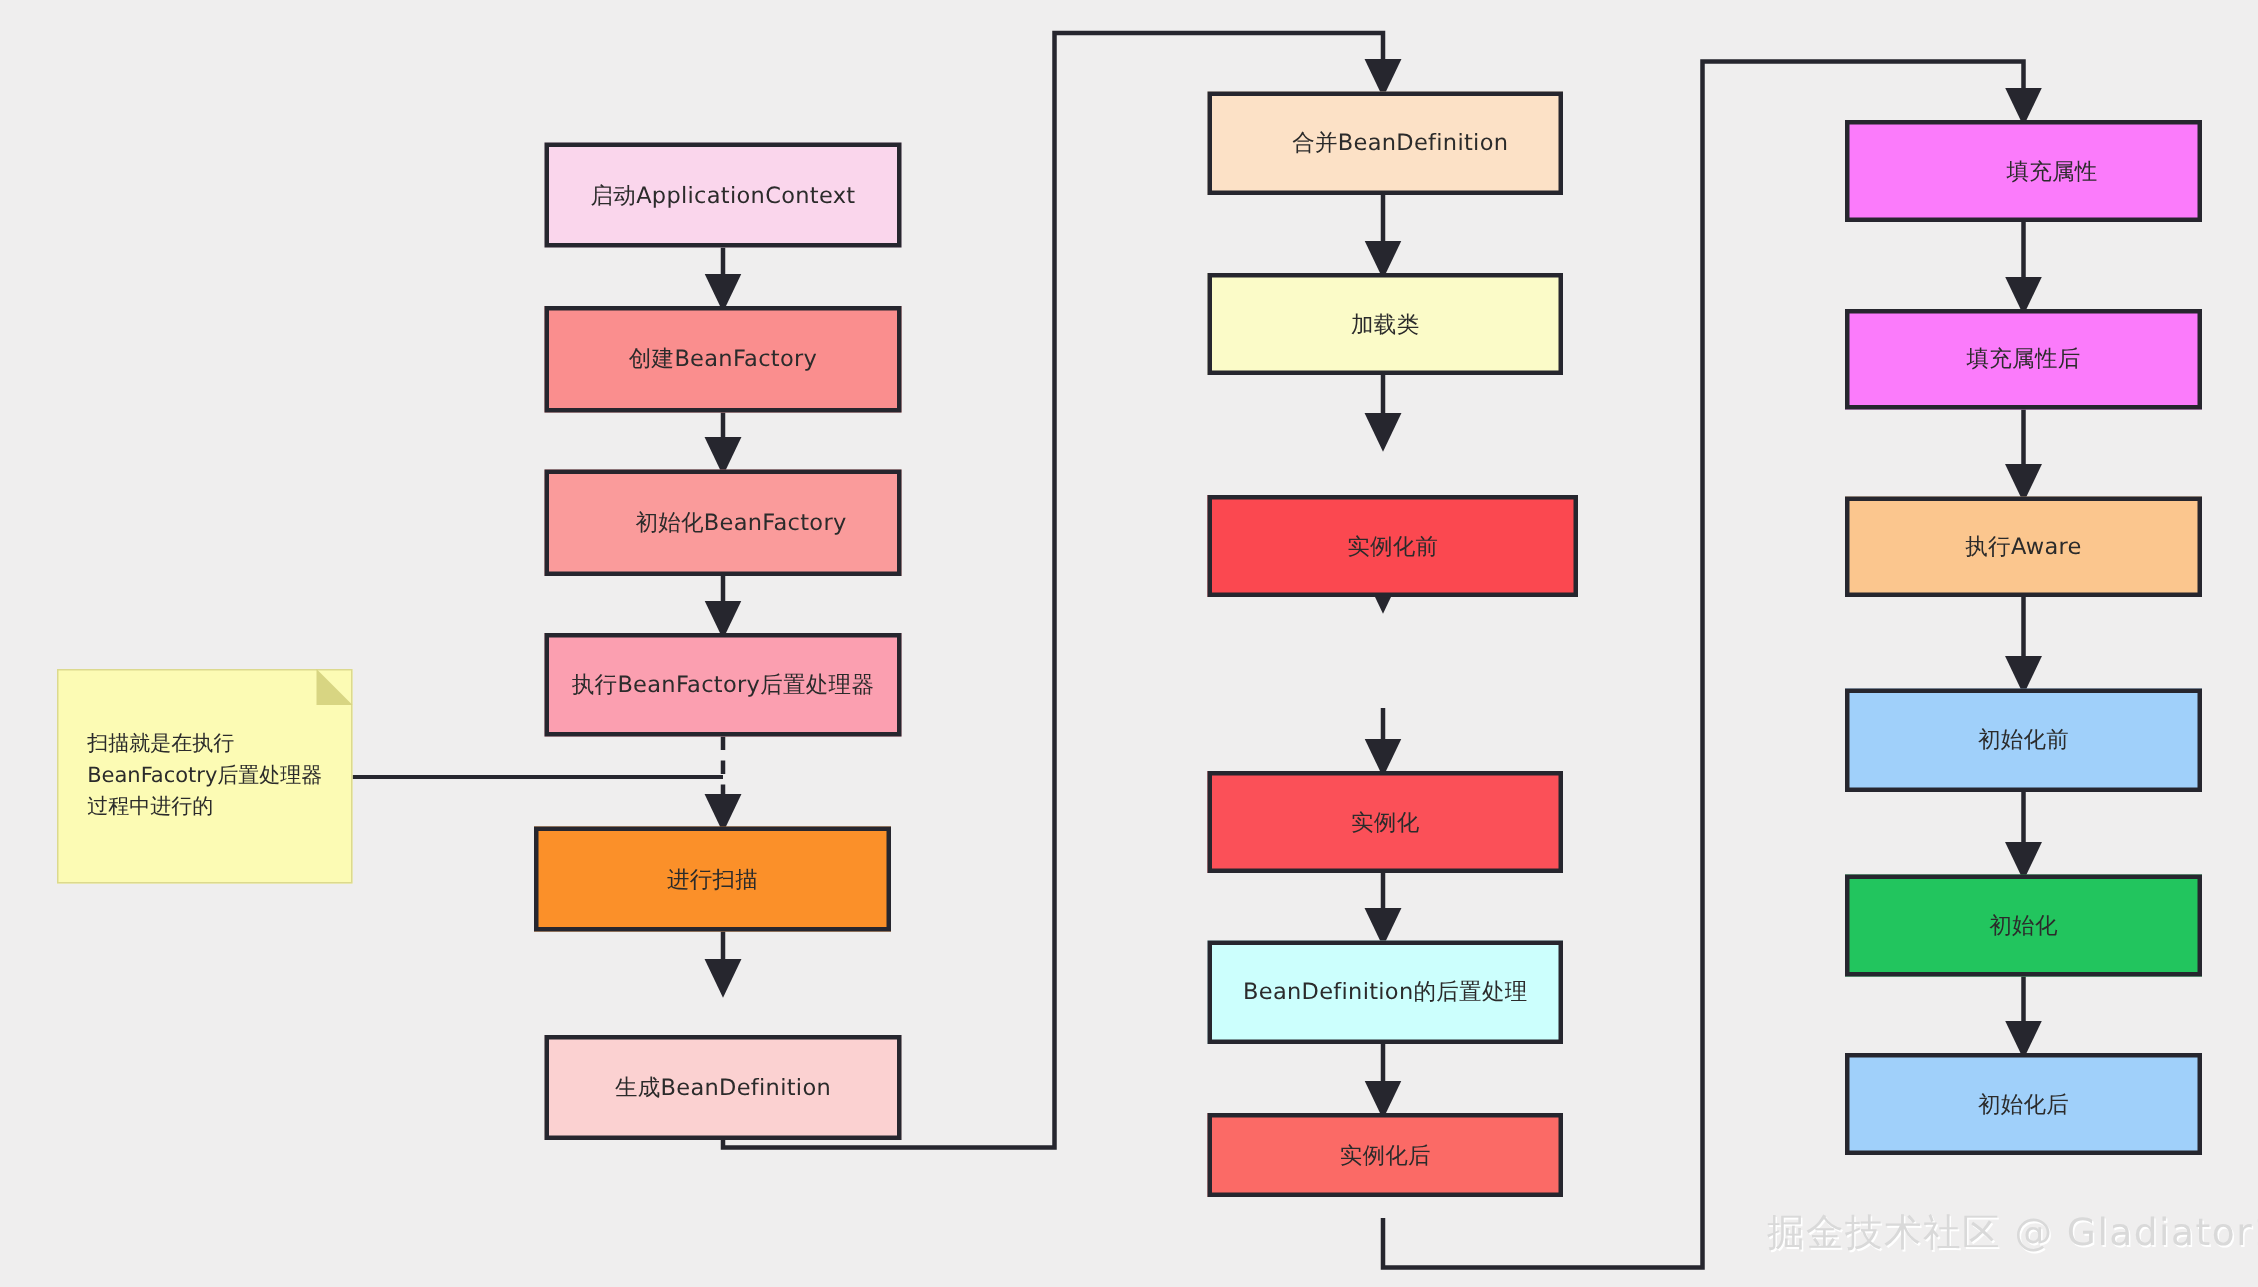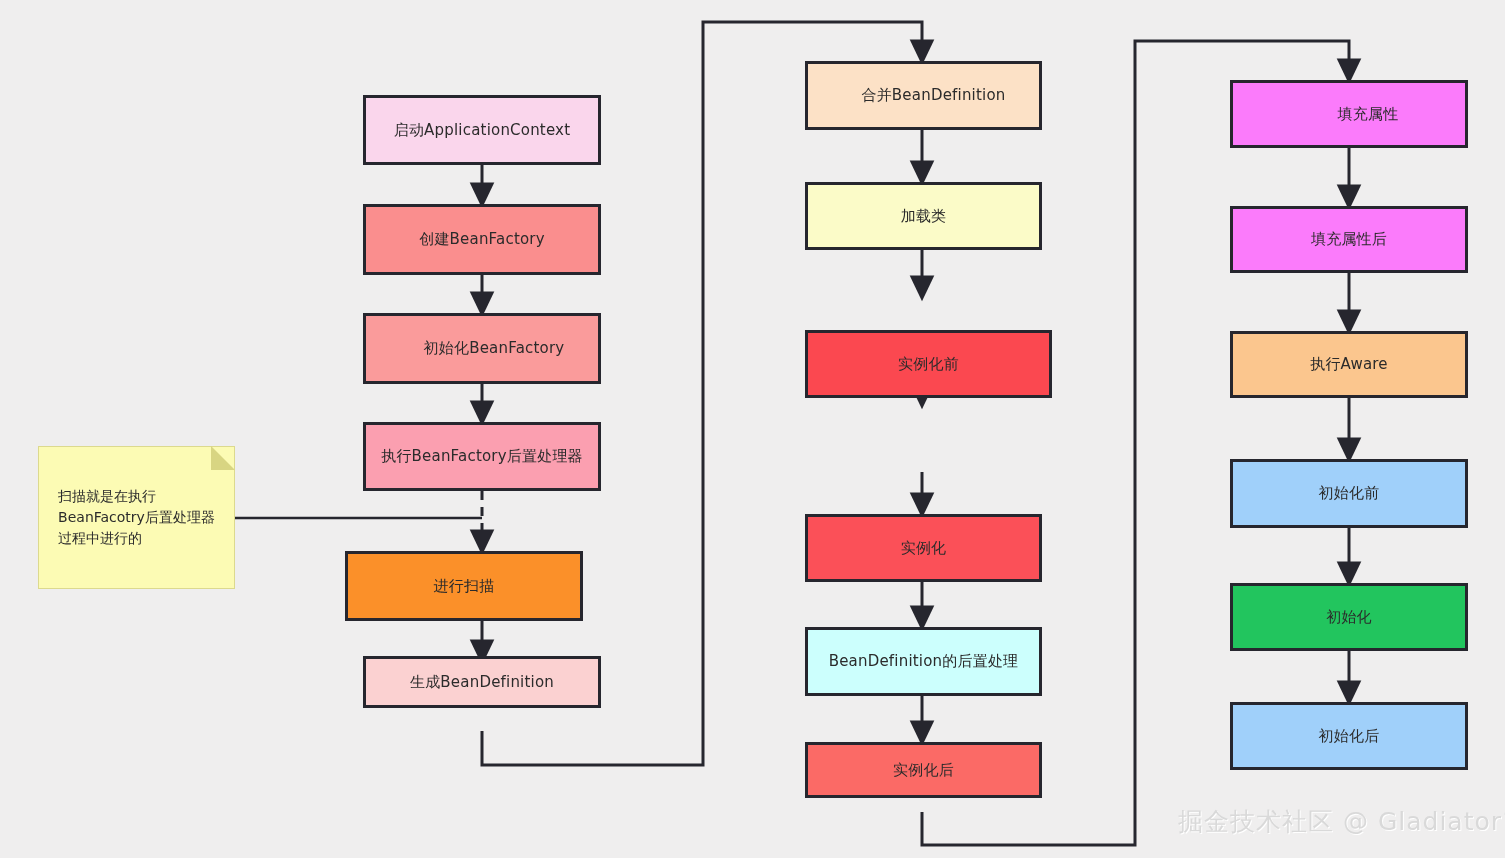--- a/index.html
+++ b/index.html
@@ -106,22 +106,22 @@
       <line x1="1349" y1="398" x2="1349" y2="453" marker-end="url(#arrow)"></line>
       <line x1="1349" y1="528" x2="1349" y2="577" marker-end="url(#arrow)"></line>
       <line x1="1349" y1="651" x2="1349" y2="696" marker-end="url(#arrow)"></line>
     </g>
   </svg>
 
   <div class="node" style="left: 363px; top: 95px; width: 238px; height: 70px; background: rgb(250, 214, 236); border-color: rgb(38, 38, 46); color: rgb(43, 43, 43);">启动ApplicationContext</div>
   <div class="node" style="left: 363px; top: 204px; width: 238px; height: 71px; background: rgb(250, 142, 142); border-color: rgb(38, 38, 46); color: rgb(43, 43, 43);">创建BeanFactory</div>
   <div class="node" style="left: 363px; top: 313px; width: 238px; height: 71px; background: rgb(250, 155, 155); border-color: rgb(38, 38, 46); color: rgb(43, 43, 43); padding-left: 24px;">初始化BeanFactory</div>
   <div class="node" style="left: 363px; top: 422px; width: 238px; height: 69px; background: rgb(251, 159, 176); border-color: rgb(38, 38, 46); color: rgb(43, 43, 43);">执行BeanFactory后置处理器</div>
-  <div class="node" style="left: 345px; top: 551px; width: 238px; height: 70px; background: rgb(251, 144, 41); border-color: rgb(38, 38, 46); color: rgb(43, 43, 43);">进行扫描</div>
-  <div class="node" style="left: 363px; top: 656px; width: 238px; height: 52px; background: rgb(251, 209, 209); border-color: rgb(38, 38, 46); color: rgb(43, 43, 43); text-align: center;">生成BeanDefinition</div>
+  <div class="node" style="left: 356px; top: 551px; width: 238px; height: 70px; background: rgb(251, 144, 41); border-color: rgb(38, 38, 46); color: rgb(43, 43, 43);">进行扫描</div>
+  <div class="node" style="left: 363px; top: 690px; width: 238px; height: 70px; background: rgb(251, 209, 209); border-color: rgb(38, 38, 46); color: rgb(43, 43, 43); text-align: center;">生成BeanDefinition</div>
 
   <div class="node" style="left: 805px; top: 61px; width: 237px; height: 69px; background: rgb(252, 225, 198); border-color: rgb(38, 38, 46); color: rgb(43, 43, 43); padding-left: 20px;">合并BeanDefinition</div>
   <div class="node" style="left: 805px; top: 182px; width: 237px; height: 68px; background: rgb(251, 251, 200); border-color: rgb(38, 38, 46); color: rgb(43, 43, 43);">加载类</div>
   <div class="node" style="left: 805px; top: 297px; width: 247px; height: 68px; background: rgb(251, 72, 80); border-color: rgb(38, 38, 46); color: rgb(43, 43, 43); margin-top: 33px;">实例化前</div>
   <div class="node" style="left: 805px; top: 514px; width: 237px; height: 68px; background: rgb(251, 80, 88); border-color: rgb(38, 38, 46); color: rgb(43, 43, 43); text-align: center;">实例化</div>
   <div class="node" style="left: 805px; top: 627px; width: 237px; height: 69px; background: rgb(204, 255, 253); border-color: rgb(38, 38, 46); color: rgb(43, 43, 43);">BeanDefinition的后置处理</div>
   <div class="node" style="left: 805px; top: 742px; width: 237px; height: 56px; background: rgb(251, 106, 102); border-color: rgb(38, 38, 46); color: rgb(43, 43, 43);">实例化后</div>
 
   <div class="node" style="left: 1230px; top: 80px; width: 238px; height: 68px; background: rgb(251, 123, 251); border-color: rgb(38, 38, 46); color: rgb(43, 43, 43); padding-left: 38px;">填充属性</div>
   <div class="node" style="left: 1230px; top: 206px; width: 238px; height: 67px; background: rgb(251, 123, 251); border-color: rgb(38, 38, 46); color: rgb(43, 43, 43);">填充属性后</div>

